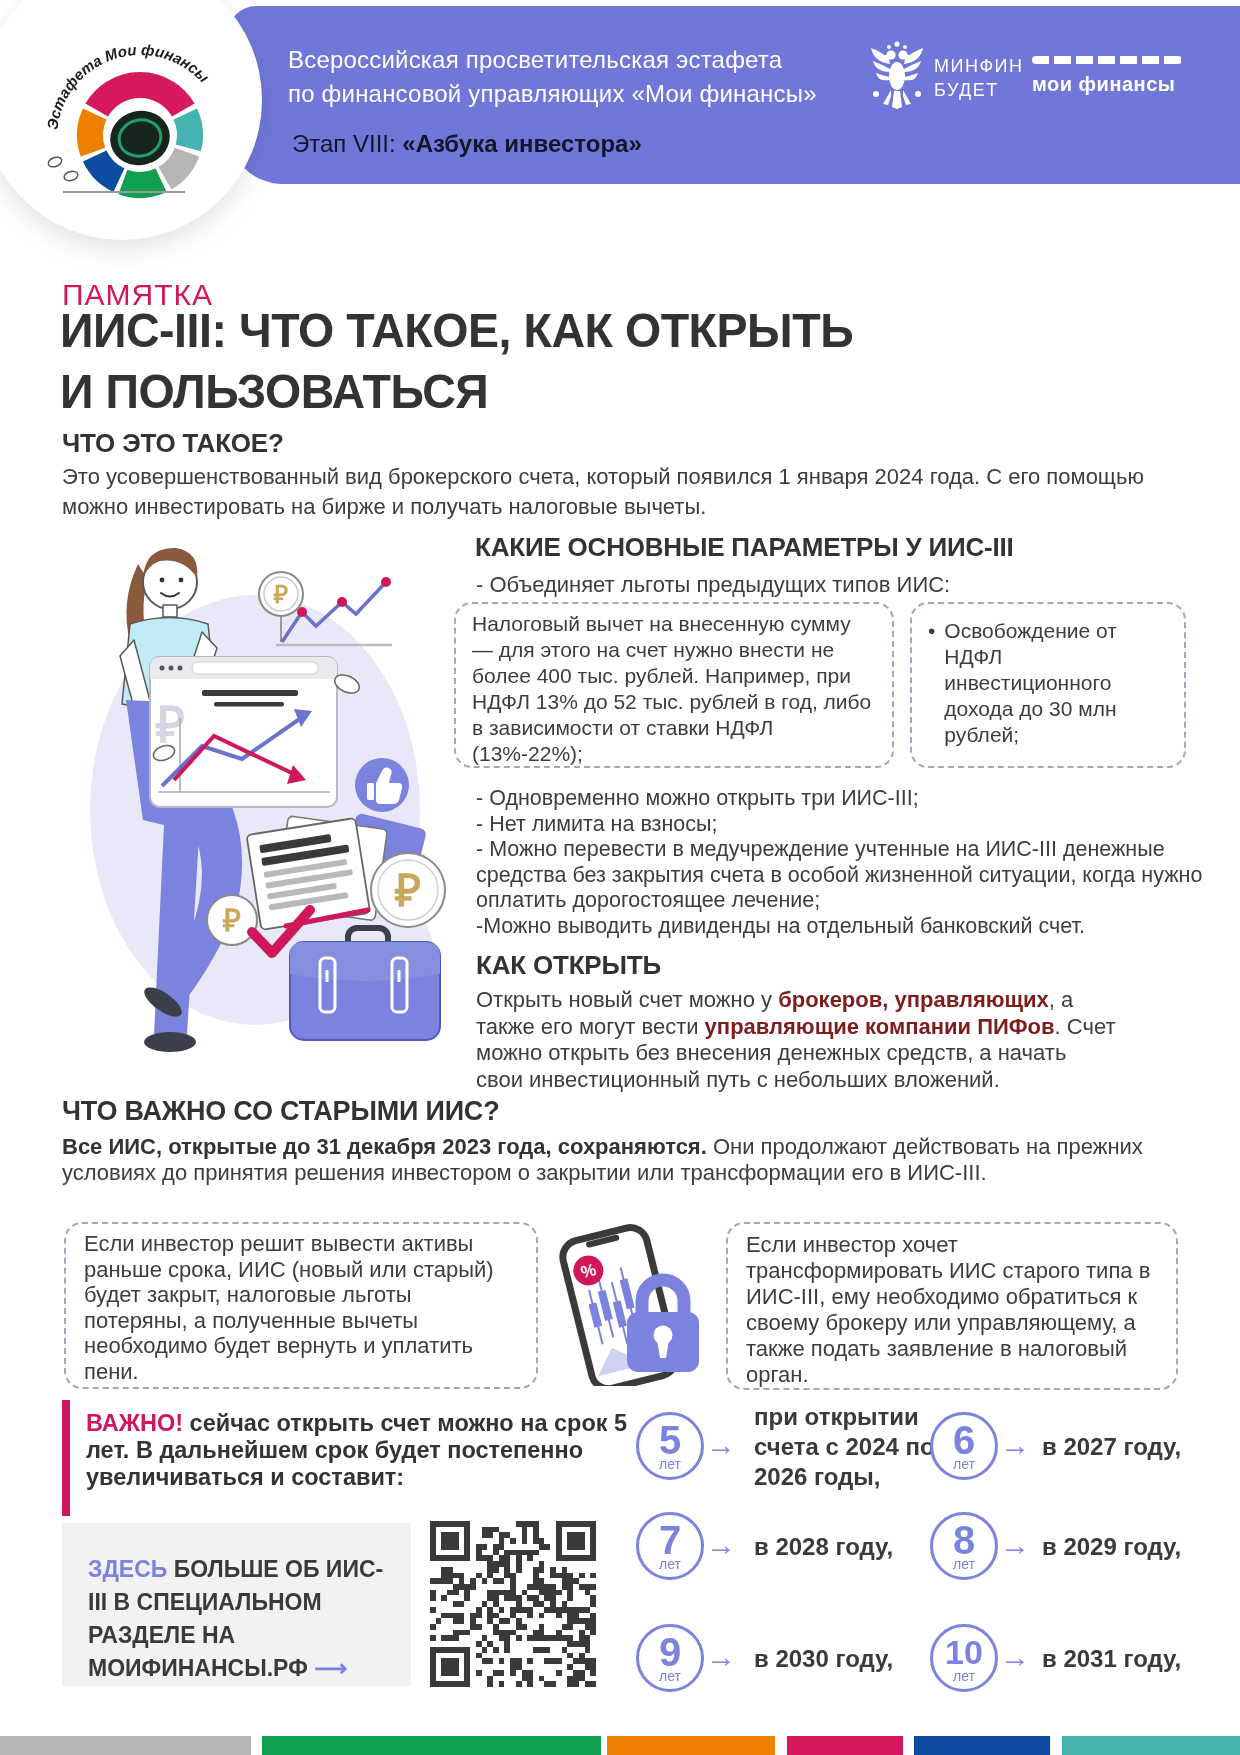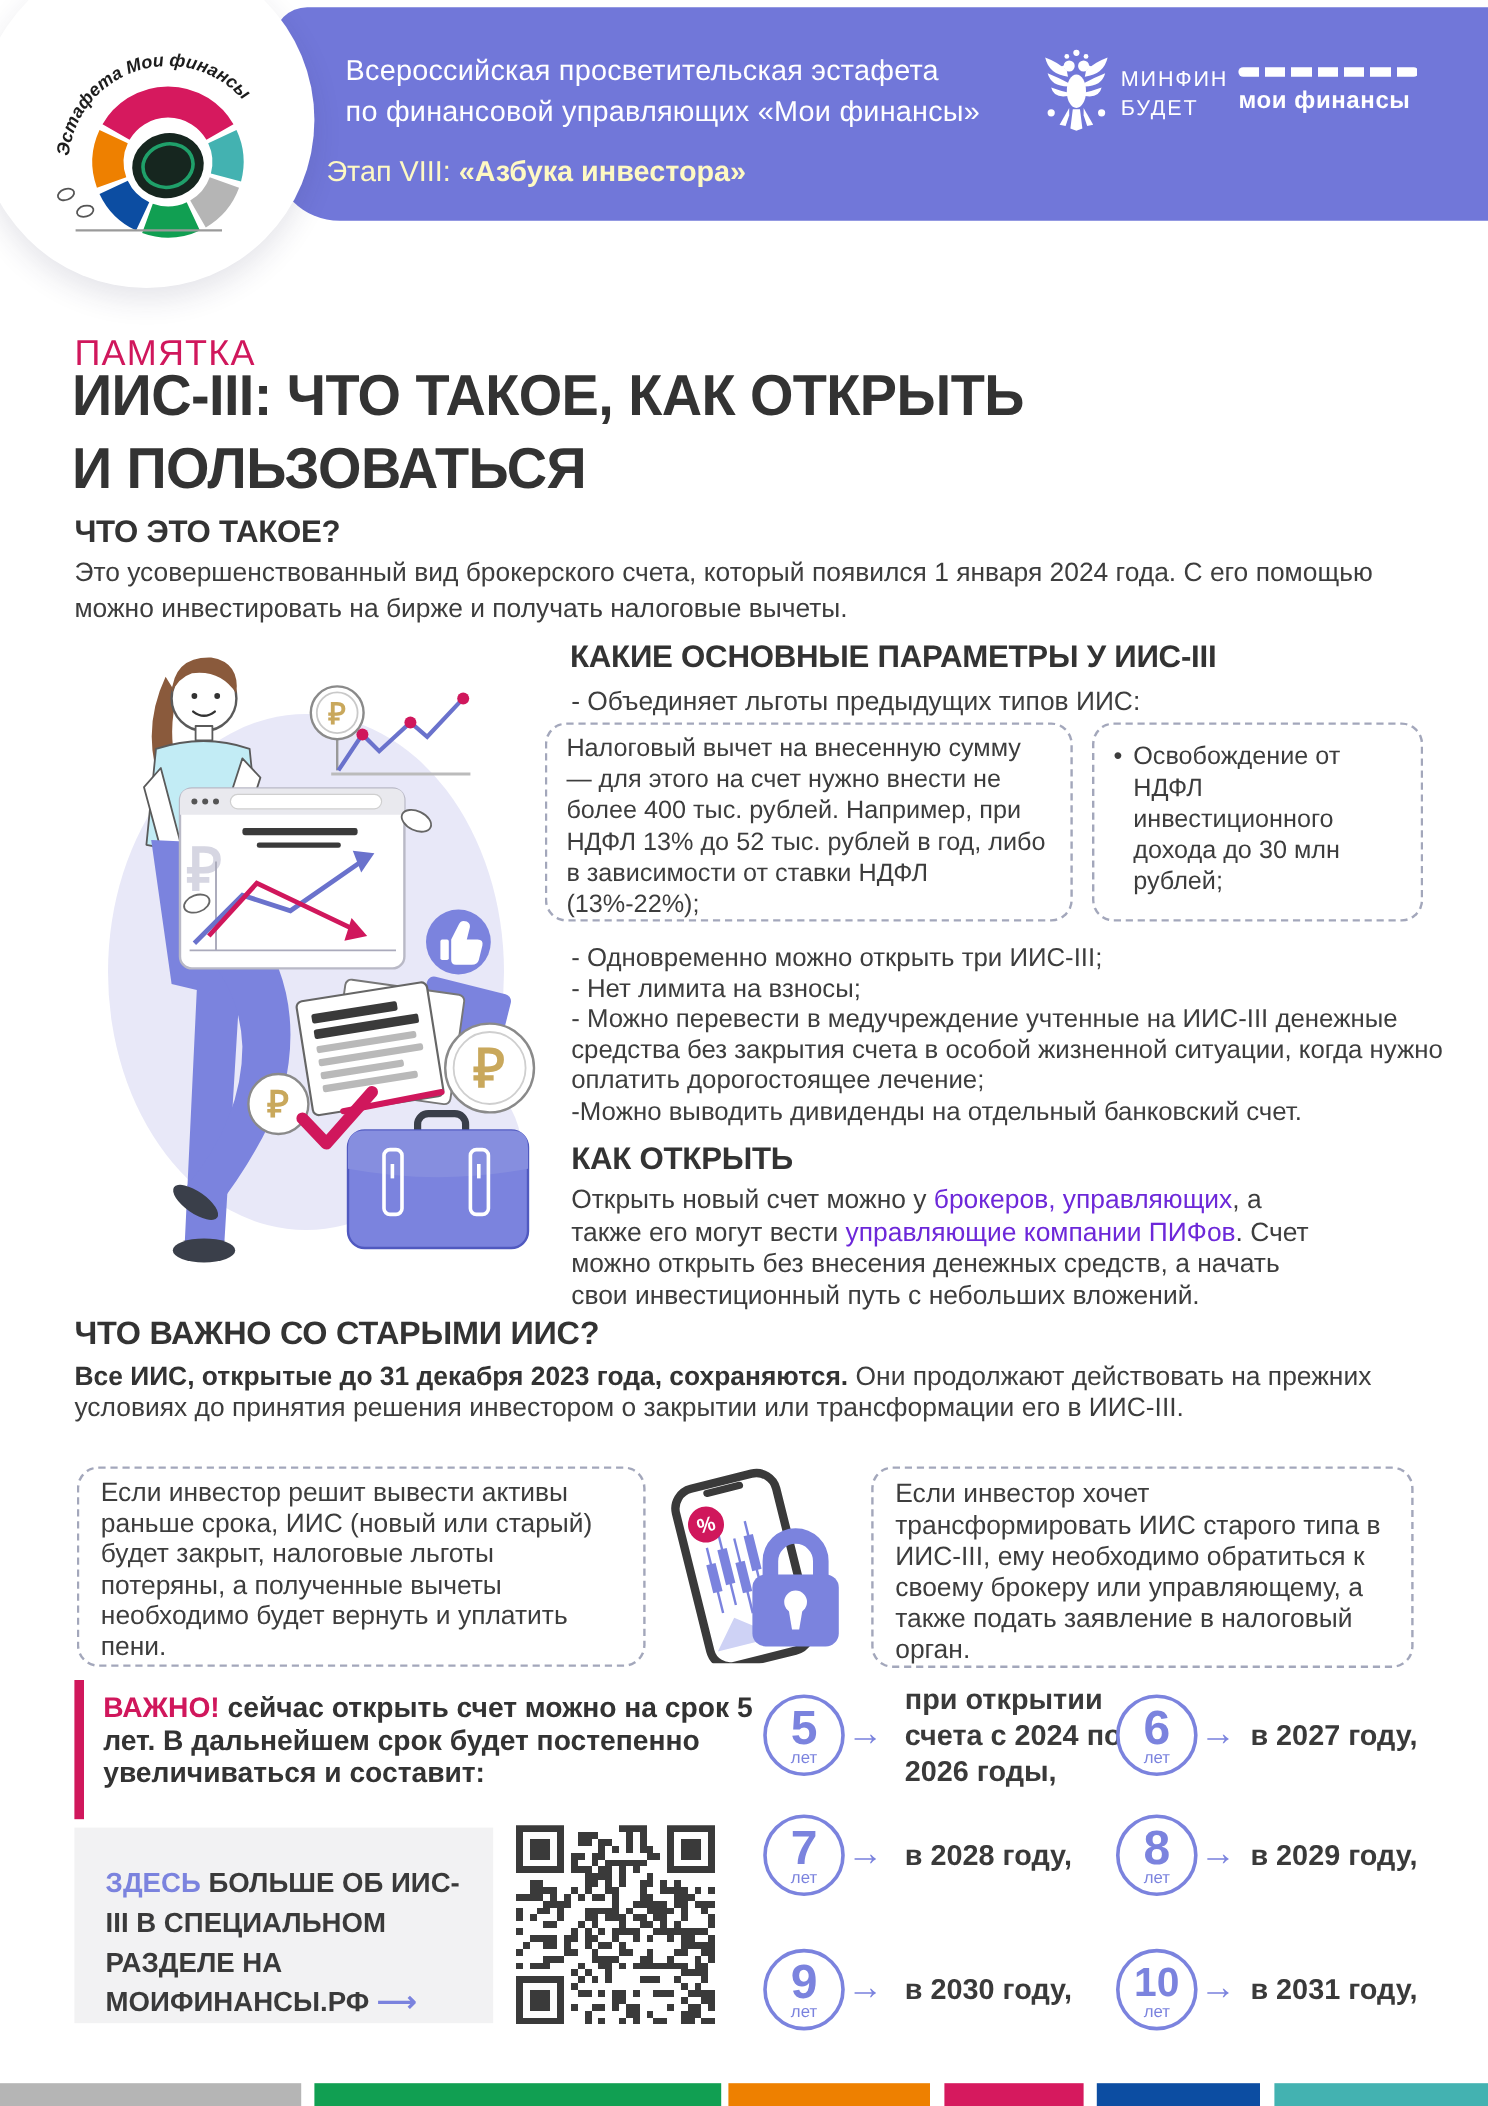--- a/index.html
+++ b/index.html
@@ -4,21 +4,21 @@
 <style>
   html,body{margin:0;padding:0;background:#fff;}
   .page{position:relative;width:1240px;height:1755px;background:#fff;overflow:hidden;
         font-family:"Liberation Sans",sans-serif;color:#3a3a3a;}
   
   .banner{position:absolute;left:228px;top:6px;right:0;height:178px;background:var(--banner,#7177d9);
           border-radius:28px 0 0 55px;}
   .banner-l1,.banner-l2{position:absolute;left:60px;color:#fff;font-size:24px;letter-spacing:.2px;}
   .banner-l1{top:40px;}
   .banner-l2{top:74px;}
-  .stage{position:absolute;left:44px;top:124px;color:#fef9c3;font-size:24px;}
+  .stage{position:absolute;left:64px;top:124px;color:#0f172a;font-size:24px;}
   .stage b{font-weight:700;}
   .gov-eagle{position:absolute;left:640px;top:32px;}
   .minfin-text{position:absolute;left:706px;top:48px;color:#fff;font-size:18px;letter-spacing:1.5px;
                font-weight:500;line-height:24px;}
   .mf-logo{position:absolute;left:804px;top:50px;width:150px;}
   .mf-dashes{height:8px;border-radius:4px;background:repeating-linear-gradient(90deg,#fff 0 17px,rgba(0,0,0,0) 17px 22px);}
   .mf-text{margin-top:9px;color:#fff;font-size:20px;font-weight:700;letter-spacing:.5px;}
   .logo-circle{position:absolute;left:-18px;top:-40px;width:280px;height:280px;border-radius:50%;
                background:#fff;box-shadow:0 10px 24px rgba(40,40,80,.12);}
   .relay-svg{position:absolute;left:63px;top:60px;}
@@ -34,21 +34,21 @@
   .params-intro{position:absolute;left:476px;top:572px;font-size:22px;color:#3d3d3d;}
   .dash-box{position:absolute;border:2px dashed #a3a7bb;border-radius:18px;box-sizing:border-box;
             font-size:21px;line-height:26px;color:#3d3d3d;padding:10px 16px;}
   .pbox1{left:454px;top:602px;width:440px;height:166px;padding-top:7px;}
   .pbox2{left:910px;top:602px;width:276px;height:166px;display:flex;gap:9px;padding-top:14px;}
   .pbox2 .dot{flex:0 0 auto;}
   .bullets{position:absolute;left:476px;top:786px;width:740px;font-size:21.5px;line-height:25.5px;color:#3d3d3d;}
   .bullets p{margin:0;}
   .how-heading{left:476px;top:950px;}
   .how-text{position:absolute;left:476px;top:987px;width:640px;font-size:22px;line-height:26.5px;color:#3d3d3d;}
-  .how-text b{font-weight:400;color:#6d28d9;}
+  .how-text b{font-weight:700;color:#7f1d1d;}
   .old-heading{left:62px;top:1096px;font-size:27px;}
   .old-text{position:absolute;left:62px;top:1134px;width:1140px;font-size:22px;line-height:26px;color:#3d3d3d;}
   .old-text b{font-weight:700;color:#333;}
   .obox-left{left:64px;top:1222px;width:474px;height:167px;font-size:22px;line-height:25.5px;padding:7px 18px;}
   .obox-right{left:726px;top:1222px;width:452px;height:168px;font-size:22px;line-height:26px;padding:8px 18px;}
   .phone-svg{position:absolute;left:545px;top:1218px;}
   
   .imp-bar{position:absolute;left:62px;top:1400px;width:8px;height:116px;background:var(--crimson,#d0175c);}
   .imp-text{position:absolute;left:86px;top:1410px;width:560px;font-size:23.5px;font-weight:700;
             line-height:27px;color:#333;}

